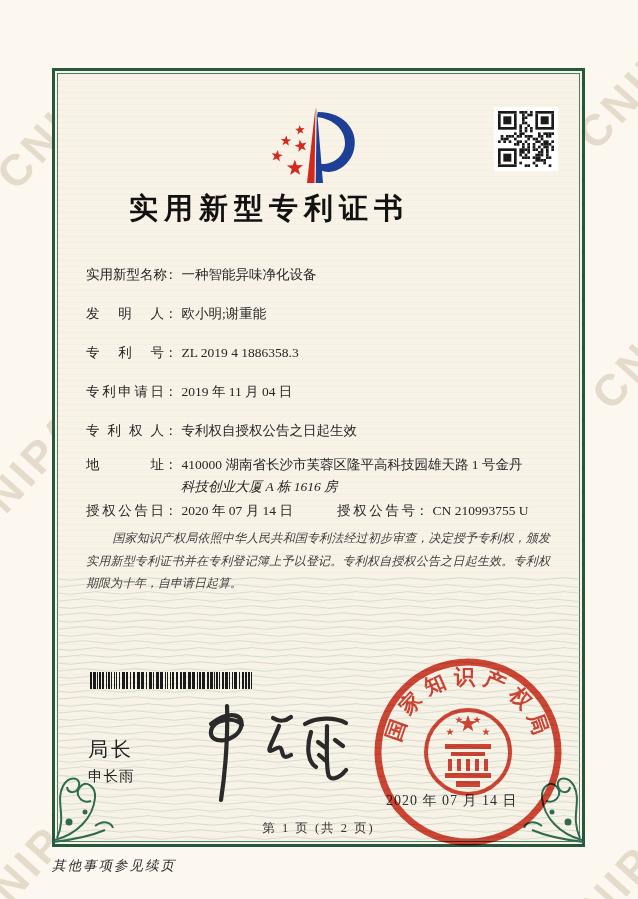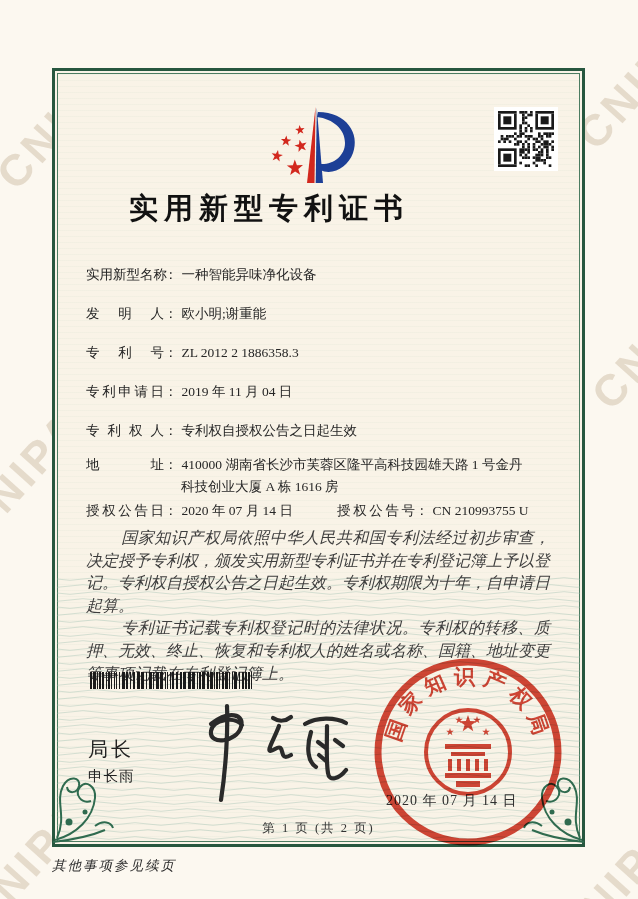--- a/index.html
+++ b/index.html
@@ -26,25 +26,25 @@
   }
   .cert-no{position:absolute; left:86px; top:110px; font-size:14px; letter-spacing:1.5px; color:#1f1f1f;}
   .title{
     position:absolute; left:52px; top:189px; width:428px; text-align:center;
     font-size:29px; font-weight:bold; letter-spacing:6px; padding-left:6px; box-sizing:border-box; color:#111;
   }
   .row{position:absolute; left:86px; width:470px; font-size:13.5px; color:#262626; white-space:nowrap;}
   .lbl{display:inline-flex; width:78px; justify-content:space-between; vertical-align:top;}
   .colon{display:inline-block; margin-right:4px;}
   .val{color:#262626;}
-  .addr2{position:absolute; left:95px; top:22px; font-size:13.5px;}
+  .addr2{position:absolute; left:95px; top:22px; font-size:13.5px;font-style:italic;}
   .grant2{position:absolute; left:251px; top:0;}
   .paras{
     position:absolute; left:86px; top:527px; width:464px;
-    font-size:16px; line-height:22.6px; text-align:justify;
+    font-size:12px; line-height:22.6px; text-align:justify;
     font-style:italic; color:#3d3d3d;
   }
   .paras p{margin:0; text-indent:2.2em;}
   .director-title{position:absolute; left:88px; top:736px; font-size:20px; letter-spacing:3px;}
   .director-name{position:absolute; left:88px; top:767px; font-size:14.5px; letter-spacing:1px;text-align:center;}
   .seal-date{position:absolute; left:386px; top:792px; font-size:14px; letter-spacing:1px; color:#2f2f2f; z-index:1;}
   .seal-wrap{position:absolute; left:368px; top:652px; width:200px; height:200px; mix-blend-mode:multiply; opacity:.93; z-index:2;}
   .sig-wrap{position:absolute; left:185px; top:700px; z-index:2;}
   .page-info{position:absolute; left:52px; top:820px; width:533px; text-align:center; font-size:12.5px; color:#333; letter-spacing:2px;}
   .note{
@@ -281,21 +281,21 @@
         <span>发</span>
         <span>明</span>
         <span>人</span>
       </span><span class="colon">：</span><span class="val">欧小明;谢重能</span>
   </div>
   <div class="row" style="top:344px;">
     <span class="lbl">
         <span>专</span>
         <span>利</span>
         <span>号</span>
-      </span><span class="colon">：</span><span class="val">ZL 2012 2 1886358.3</span>
+      </span><span class="colon">：</span><span class="val">ZL 2019 4 1886358.3</span>
   </div>
   <div class="row" style="top:383px;">
     <span class="lbl">
         <span>专</span>
         <span>利</span>
         <span>申</span>
         <span>请</span>
         <span>日</span>
       </span><span class="colon">：</span><span class="val">2019 年 11 月 04 日</span>
   </div>
@@ -328,21 +328,20 @@
           <span>权</span>
           <span>公</span>
           <span>告</span>
           <span>号</span>
         </span><span class="colon">：</span><span class="val">CN 210993755 U</span>
     </span>
   </div>
 
   <div class="paras">
     <p>国家知识产权局依照中华人民共和国专利法经过初步审查，决定授予专利权，颁发实用新型专利证书并在专利登记簿上予以登记。专利权自授权公告之日起生效。专利权期限为十年，自申请日起算。</p>
-    <p>专利证书记载专利权登记时的法律状况。专利权的转移、质押、无效、终止、恢复和专利权人的姓名或名称、国籍、地址变更等事项记载在专利登记簿上。</p>
   </div>
 
   <svg id="barcode" class="abs" style="left:90px; top:672px;" width="165" height="17" viewBox="0 0 165 17">
     <g id="barcode-bars" fill="#1a1a1a">
         <rect x="0" y="0" width="2" height="17"></rect>
         <rect x="3" y="0" width="3" height="17"></rect>
         <rect x="7" y="0" width="1" height="17"></rect>
         <rect x="9" y="0" width="2" height="17"></rect>
         <rect x="12" y="0" width="2" height="17"></rect>
         <rect x="16" y="0" width="1" height="17"></rect>

